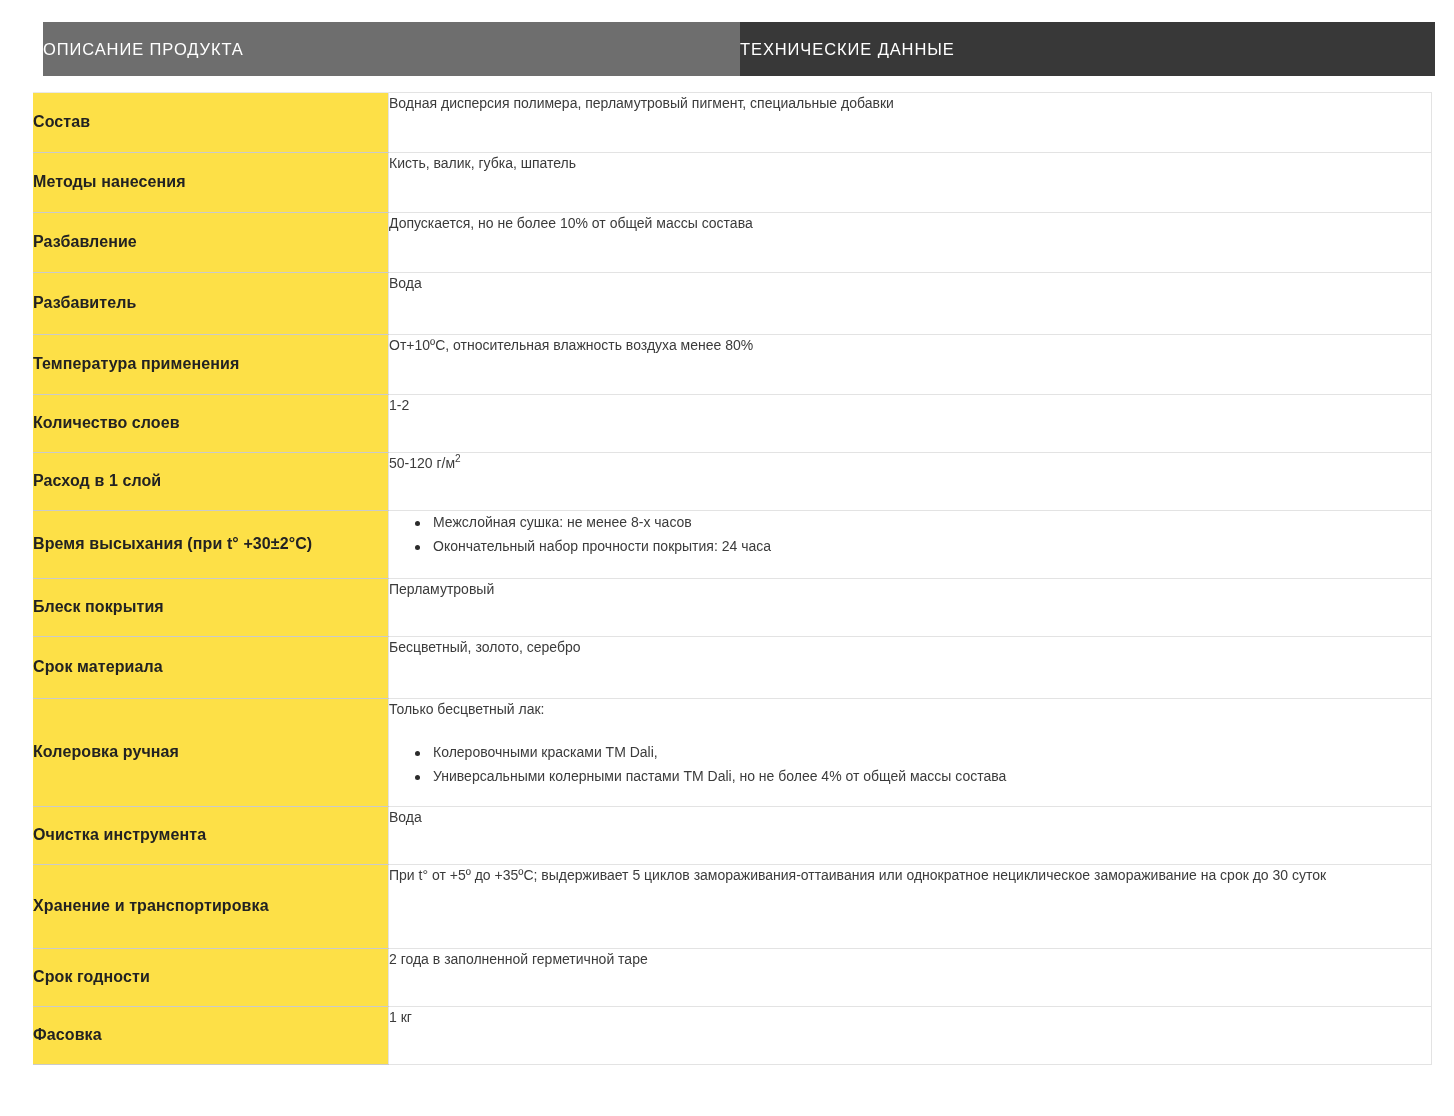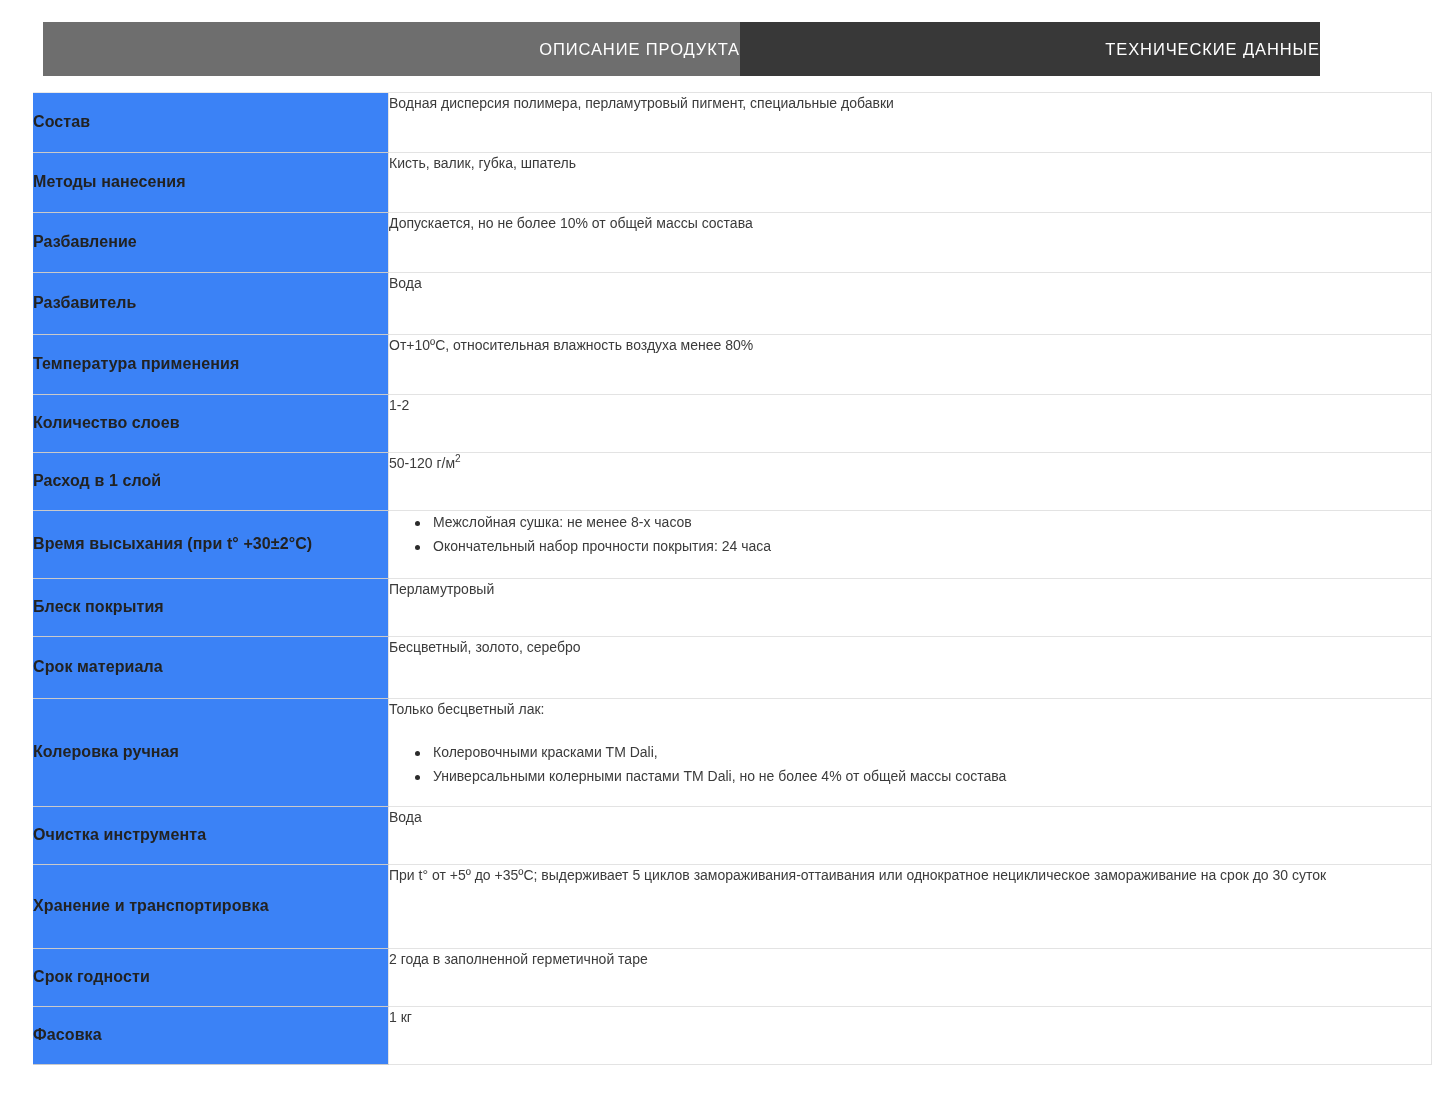--- a/index.html
+++ b/index.html
@@ -26,55 +26,55 @@
     position: absolute;
     left: 43px;
     top: 22px;
     width: 1392px;
     height: 54px;
     display: flex;
   }
   .tab {
     display: flex;
     align-items: center;
-    justify-content: flex-end;
+    justify-content: flex-start;
     color: #ffffff;
     font-size: 16.5px;
     letter-spacing: 0.9px;
     font-weight: 400;
     user-select: none;
     box-sizing: border-box;
   }
   .tab-inactive {
     width: 697px;
     background: #6e6e6e;
   }
   .tab-active {
-    width: 580px;
+    width: 695px;
     background: #383838;
   }
 
   
   .spec-table {
     position: absolute;
     left: 33px;
     top: 92px;
     width: 1399px;
     border-collapse: collapse;
     table-layout: fixed;
   }
   .spec-table tr {
     vertical-align: top;
   }
   .spec-table td {
     padding: 0;
   }
   .lbl {
     width: 355px;
-    background: #3b82f6;
+    background: #fde047;
     border-top: 1px solid #e9e9e9;
     border-bottom: 1px solid #cacaca;
     color: #222222;
     font-size: 16px;
     font-weight: bold;
     letter-spacing: 0.1px;
     padding: 0 14px 0 16px;
     vertical-align: middle;
     line-height: 1.3;
   }

